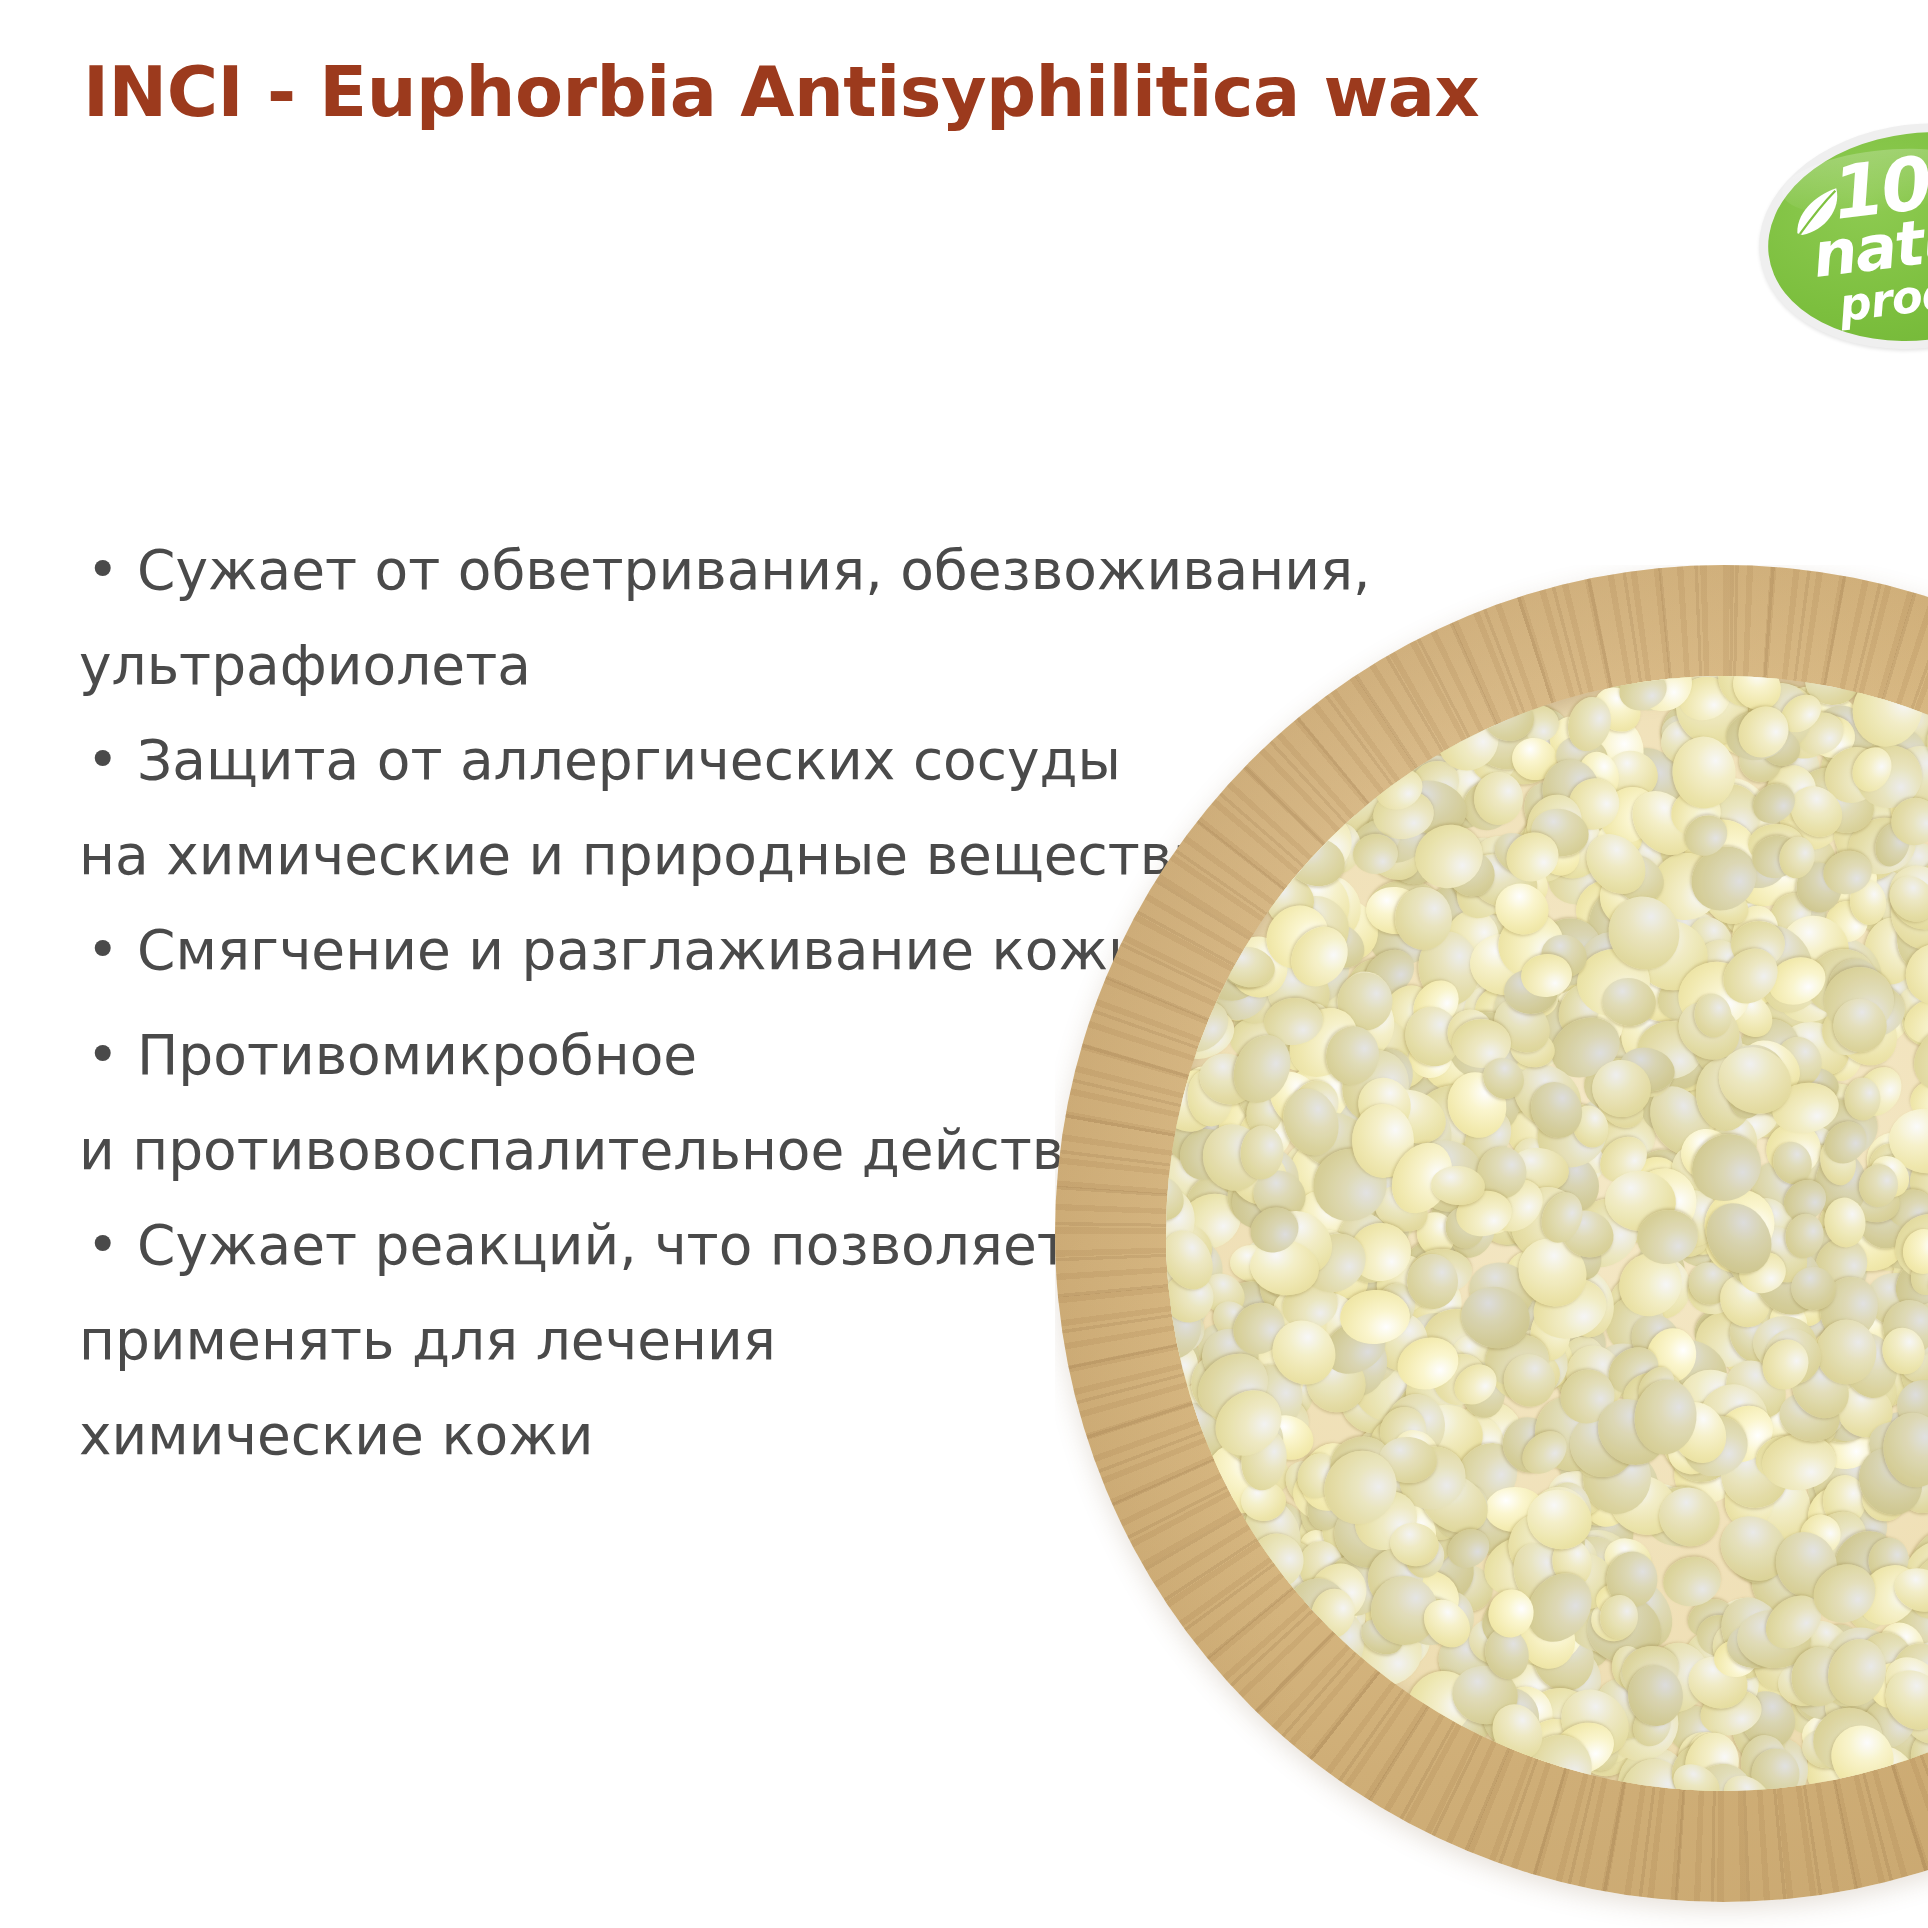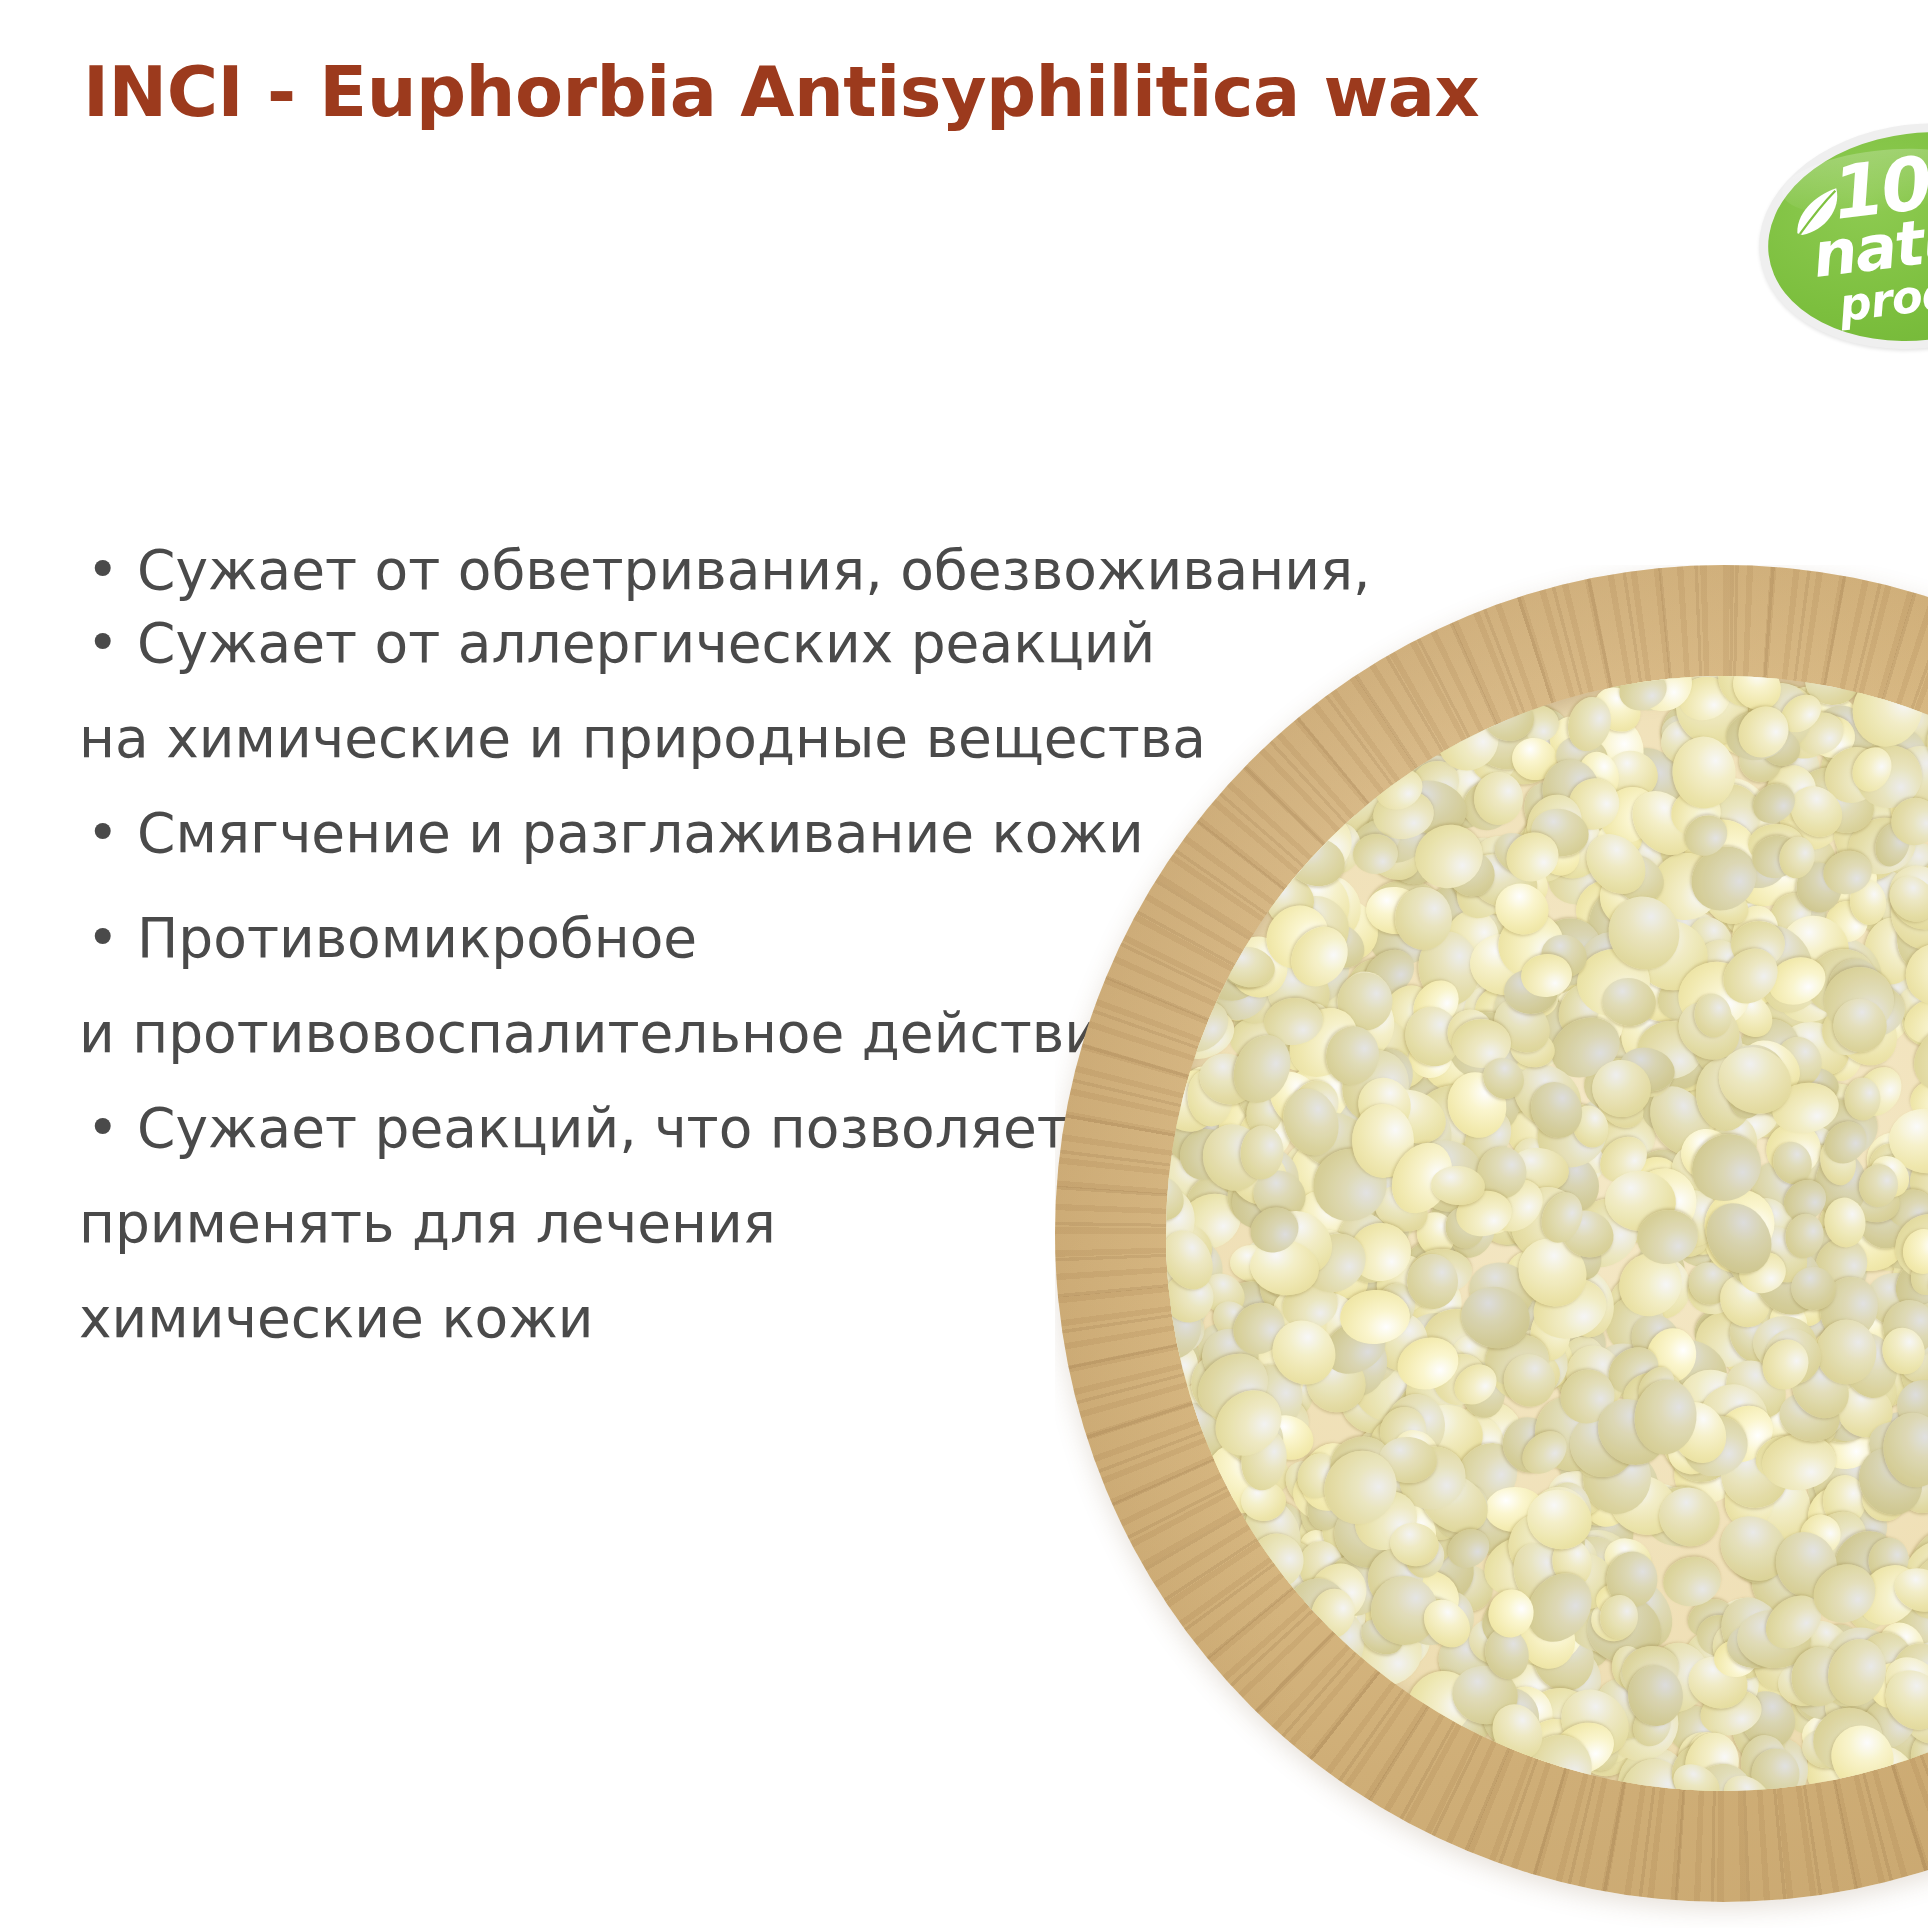--- a/index.html
+++ b/index.html
@@ -170,26 +170,27 @@
   <div class="title">INCI - Euphorbia Antisyphilitica wax</div>
 
 
   <div class="bullets">
 
     <div class="b-item">
       <div class="b-line">
         <span class="b-dot">•</span>
         <span class="b-text">Сужает от обветривания, обезвоживания,</span>
       </div>
+      <div class="b-cont">ультрафиолета</div>
     </div>
 
     <div class="b-item">
       <div class="b-line">
         <span class="b-dot">•</span>
-        <span class="b-text">Сужает от аллергических реакций</span>
+        <span class="b-text">Защита от аллергических сосуды</span>
       </div>
       <div class="b-cont">на химические и природные вещества</div>
     </div>
 
     <div class="b-item">
       <div class="b-line">
         <span class="b-dot">•</span>
         <span class="b-text">Смягчение и разглаживание кожи</span>
       </div>
       <div class="gap-lg"></div>

